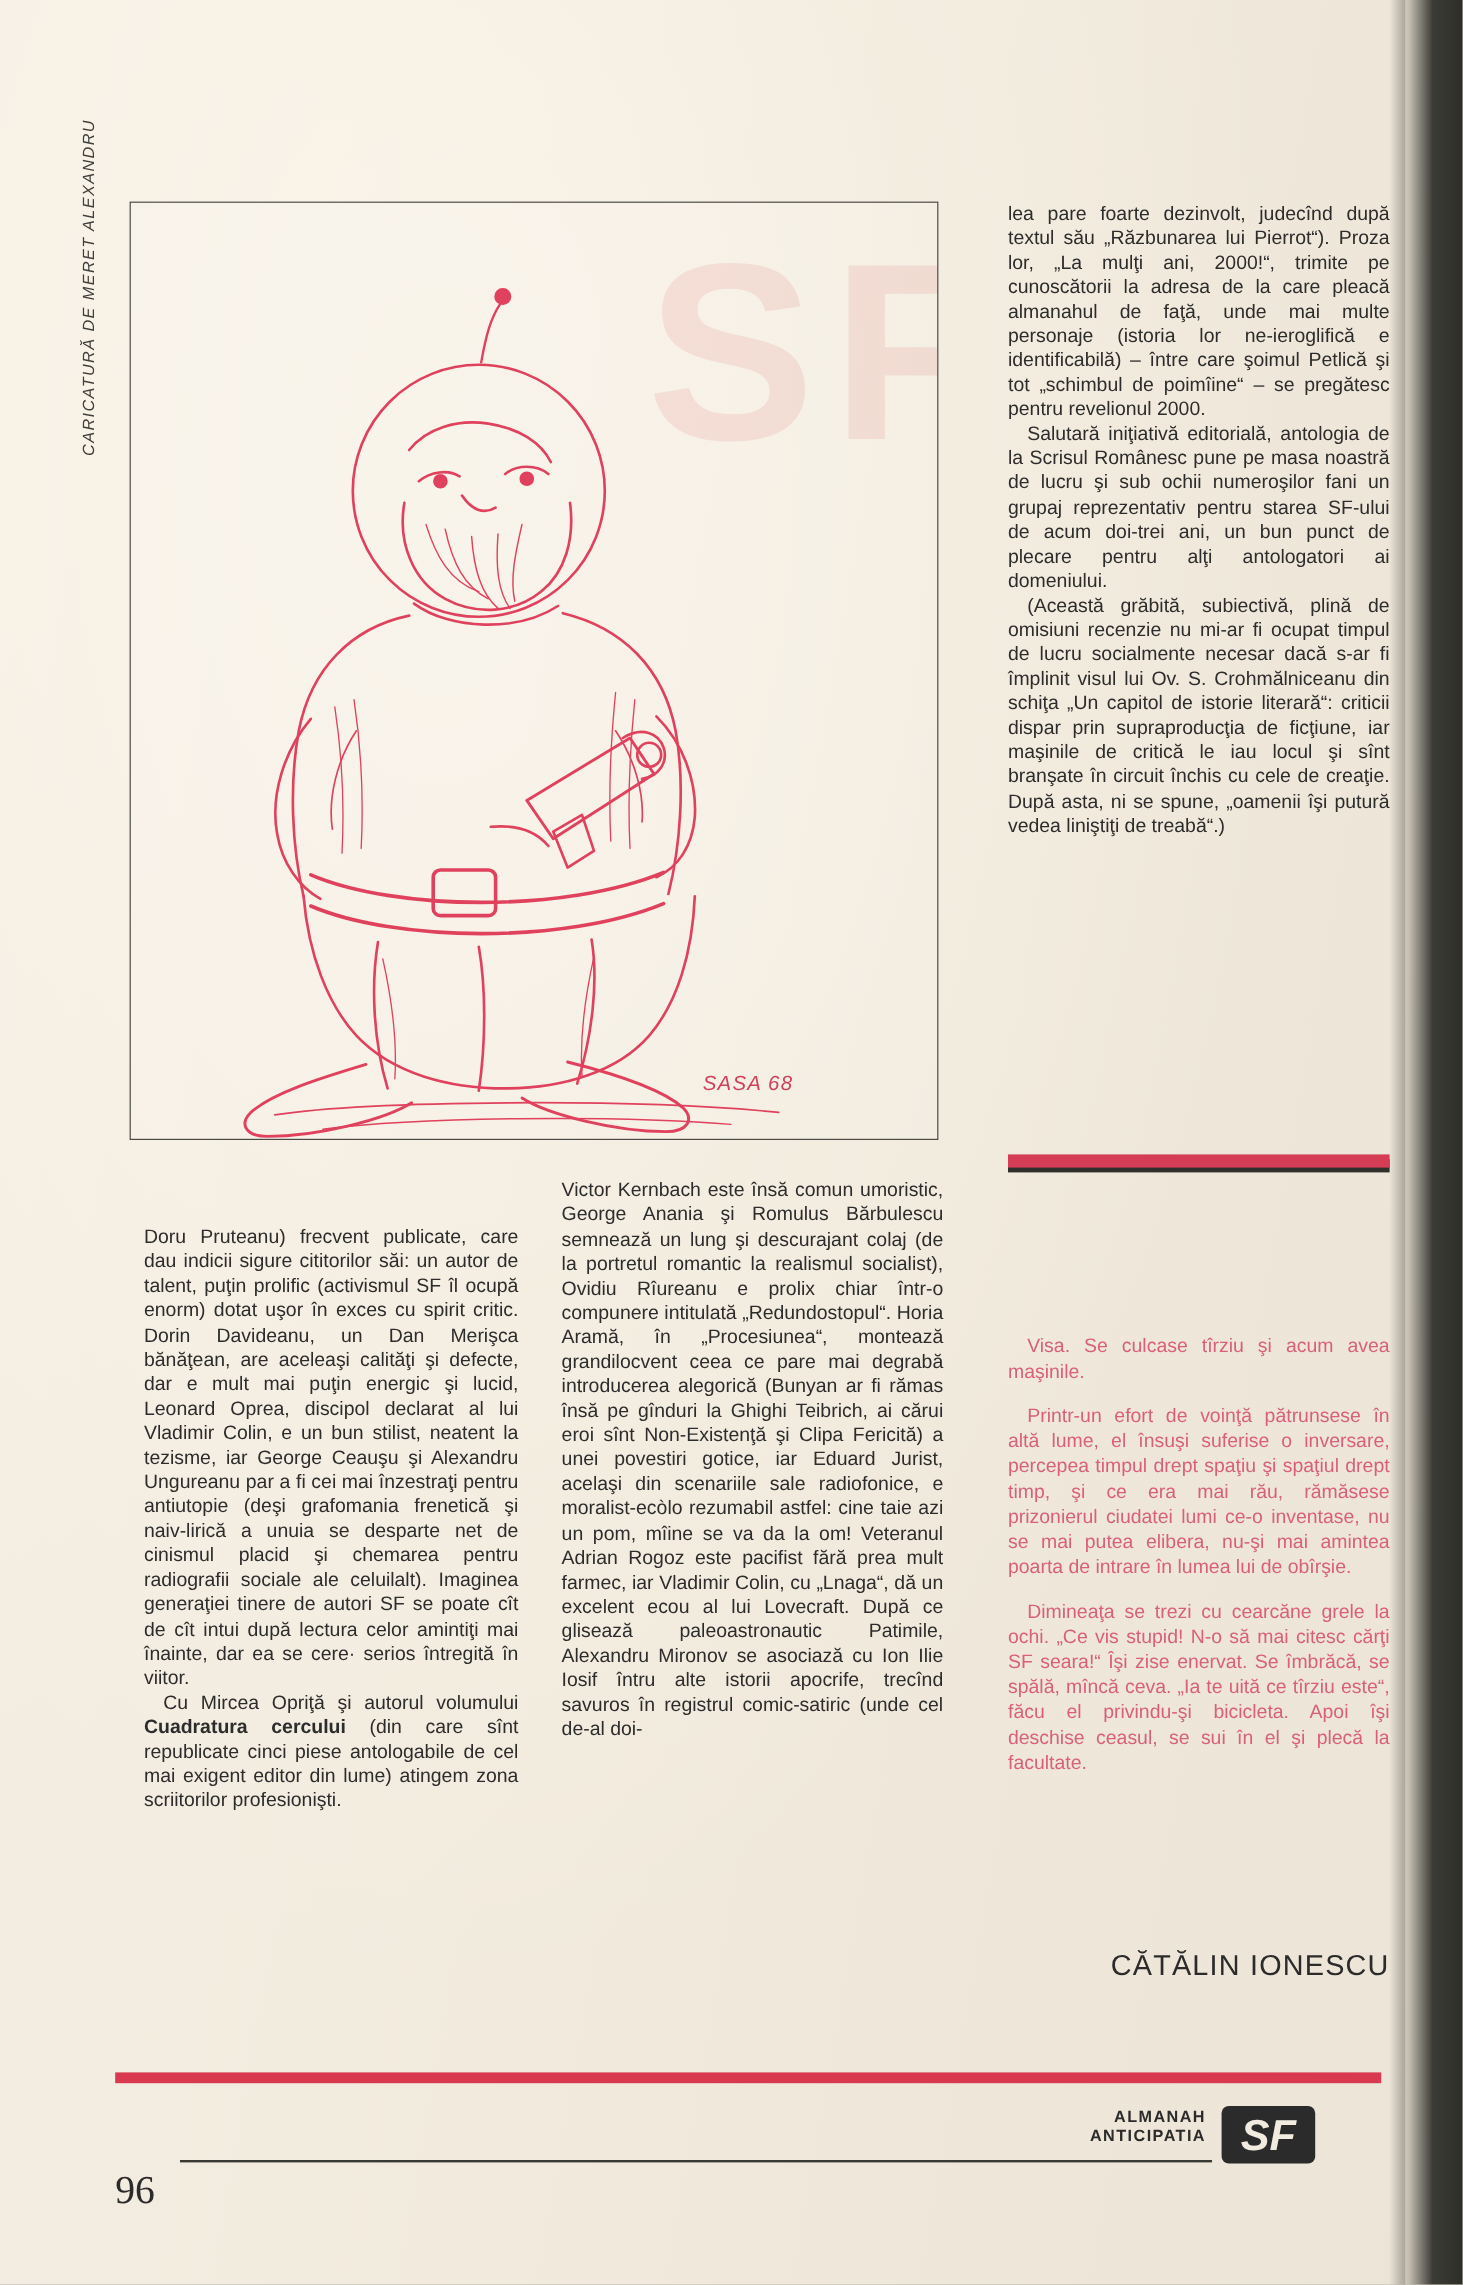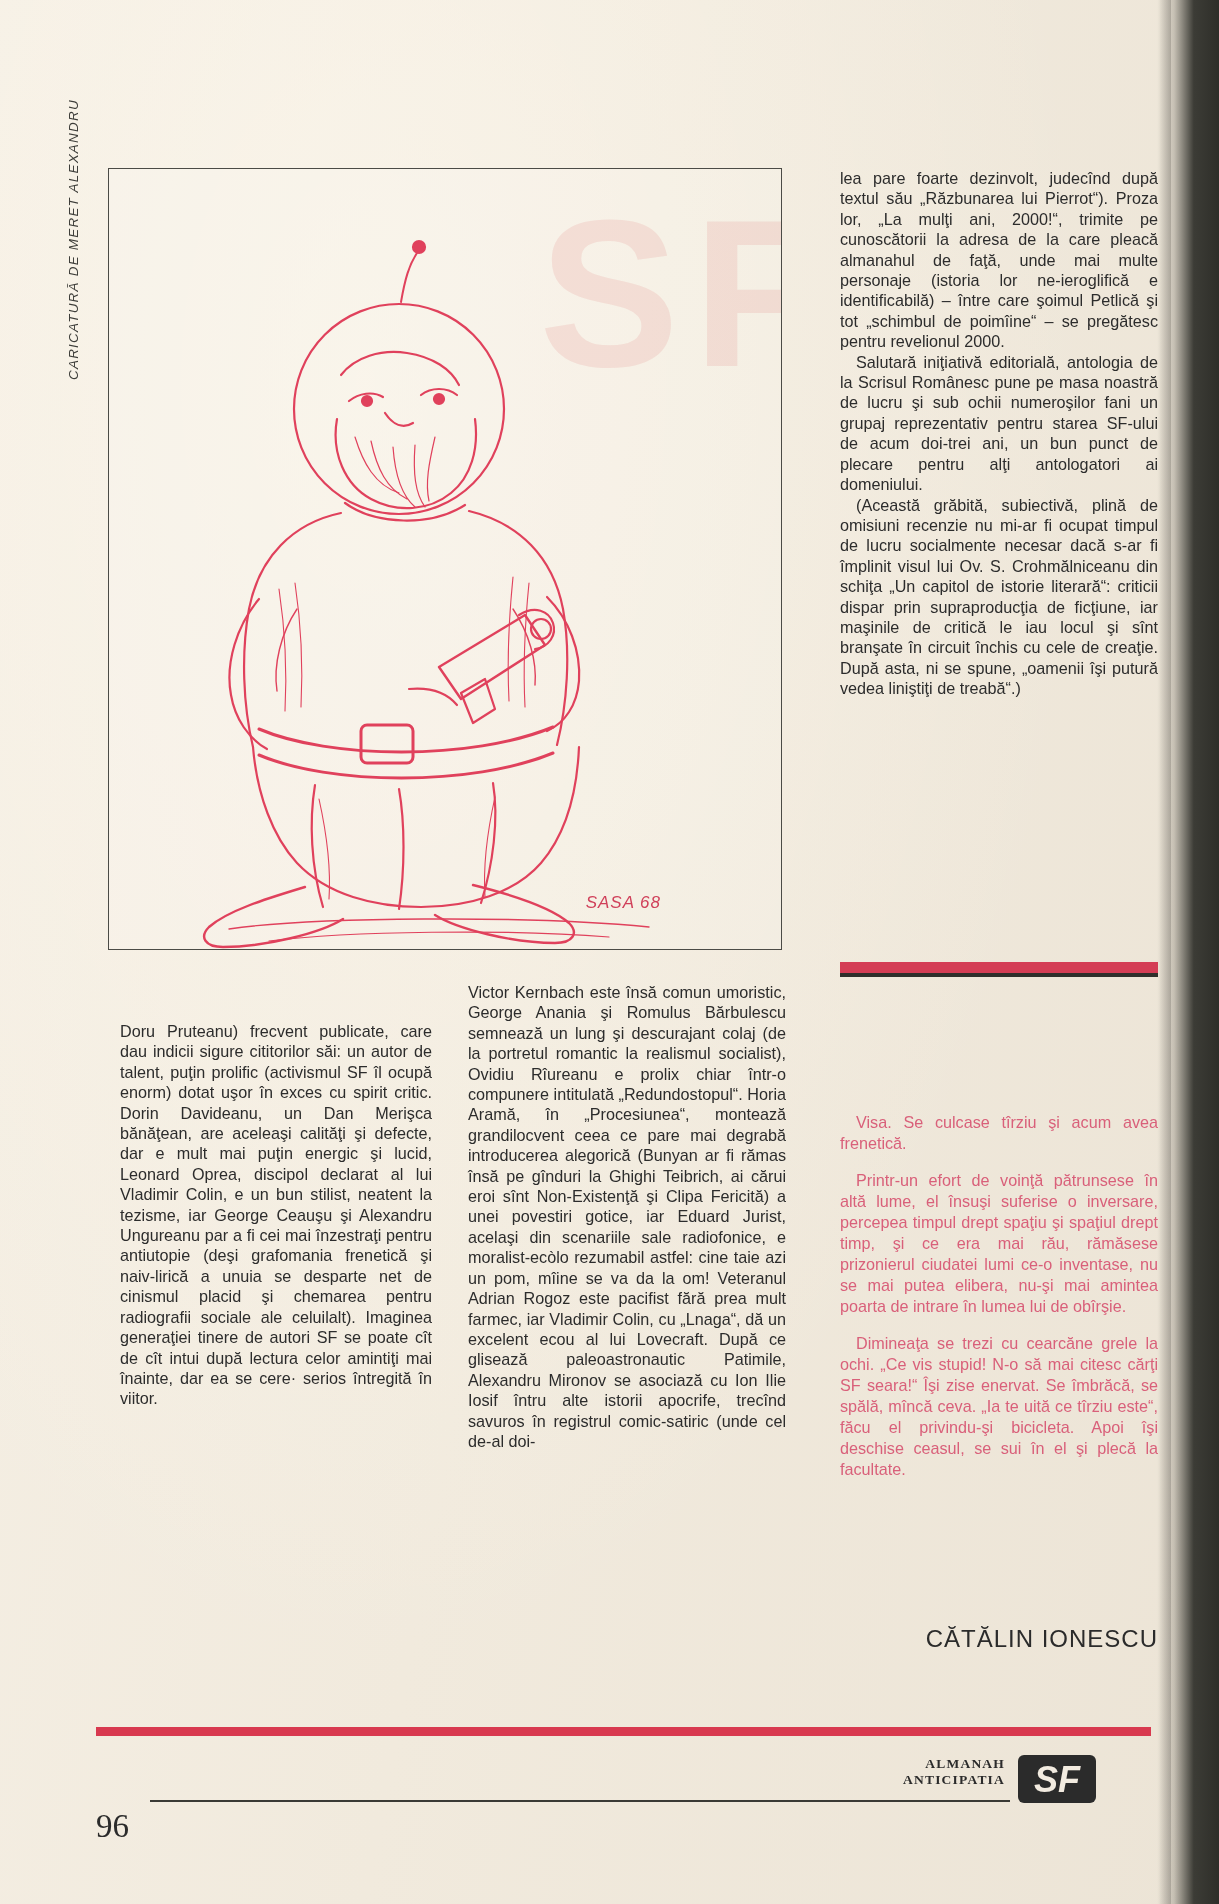--- a/index.html
+++ b/index.html
@@ -188,21 +188,20 @@
   .footer-brand {
     position: absolute;
     right: 155px;
     top: 1756px;
     text-align: right;
     font-size: 13.5px;
     font-weight: bold;
     letter-spacing: 1.2px;
     line-height: 16px;
     color: #2b2b2b;
-    font-family: Liberation Serif, serif;
   }
   .logo {
     position: absolute;
     right: 62px;
     top: 1752px;
     width: 82px;
     height: 54px;
   }
 </style>
 </head>
@@ -275,36 +274,37 @@
           <path d="M404 408 c -4 40 -6 84 -4 124" stroke-width="1.1"></path>
           <path d="M210 630 c 8 36 12 70 10 100" stroke-width="1.1"></path>
           <path d="M386 628 c -8 36 -12 70 -10 100" stroke-width="1.1"></path>
         </g>
       </svg>
       <div class="sig">SASA 68</div>
     </div>
 
     <div class="col" id="col1">
       <p class="first">Doru Pruteanu) frecvent publicate, care dau indicii sigure cititorilor săi: un autor de talent, puţin prolific (activismul SF îl ocupă enorm) dotat uşor în exces cu spirit critic. Dorin Davideanu, un Dan Merişca bănăţean, are aceleaşi calităţi şi defecte, dar e mult mai puţin energic şi lucid, Leonard Oprea, discipol declarat al lui Vladimir Colin, e un bun stilist, neatent la tezisme, iar George Ceauşu şi Alexandru Ungureanu par a fi cei mai înzestraţi pentru antiutopie (deşi grafomania frenetică şi naiv-lirică a unuia se desparte net de cinismul placid şi chemarea pentru radiografii sociale ale celuilalt). Imaginea generaţiei tinere de autori SF se poate cît de cît intui după lectura celor amintiţi mai înainte, dar ea se cere· serios întregită în viitor.</p>
+      <p>Cu Mircea Opriţă şi autorul volumului <span class="bold-title">Cuadratura cercului</span> (din care sînt republicate cinci piese antologabile de cel mai exigent editor din lume) atingem zona scriitorilor profesionişti.</p>
     </div>
 
     <div class="col" id="col2">
       <p class="first">Victor Kernbach este însă comun umoristic, George Anania şi Romulus Bărbulescu semnează un lung şi descurajant colaj (de la portretul romantic la realismul socialist), Ovidiu Rîureanu e prolix chiar într-o compunere intitulată „Redundostopul“. Horia Aramă, în „Procesiunea“, montează grandilocvent ceea ce pare mai degrabă introducerea alegorică (Bunyan ar fi rămas însă pe gînduri la Ghighi Teibrich, ai cărui eroi sînt Non-Existenţă şi Clipa Fericită) a unei povestiri gotice, iar Eduard Jurist, acelaşi din scenariile sale radiofonice, e moralist-ecòlo rezumabil astfel: cine taie azi un pom, mîine se va da la om! Veteranul Adrian Rogoz este pacifist fără prea mult farmec, iar Vladimir Colin, cu „Lnaga“, dă un excelent ecou al lui Lovecraft. După ce glisează paleoastronautic Patimile, Alexandru Mironov se asociază cu Ion Ilie Iosif întru alte istorii apocrife, trecînd savuros în registrul comic-satiric (unde cel de-al doi-</p>
     </div>
 
     <div class="col" id="col3">
       <p class="first">lea pare foarte dezinvolt, judecînd după textul său „Răzbunarea lui Pierrot“). Proza lor, „La mulţi ani, 2000!“, trimite pe cunoscătorii la adresa de la care pleacă almanahul de faţă, unde mai multe personaje (istoria lor ne-ieroglifică e identificabilă) – între care şoimul Petlică şi tot „schimbul de poimîine“ – se pregătesc pentru revelionul 2000.</p>
       <p>Salutară iniţiativă editorială, antologia de la Scrisul Românesc pune pe masa noastră de lucru şi sub ochii numeroşilor fani un grupaj reprezentativ pentru starea SF-ului de acum doi-trei ani, un bun punct de plecare pentru alţi antologatori ai domeniului.</p>
       <p>(Această grăbită, subiectivă, plină de omisiuni recenzie nu mi-ar fi ocupat timpul de lucru socialmente necesar dacă s-ar fi împlinit visul lui Ov. S. Crohmălniceanu din schiţa „Un capitol de istorie literară“: criticii dispar prin supraproducţia de ficţiune, iar maşinile de critică le iau locul şi sînt branşate în circuit închis cu cele de creaţie. După asta, ni se spune, „oamenii îşi putură vedea liniştiţi de treabă“.)</p>
     </div>
 
     <div class="rule-thick"></div>
 
     <div class="poem">
-      <p>Visa. Se culcase tîrziu şi acum avea frenetică.</p>
+      <p>Visa. Se culcase tîrziu şi acum avea maşinile.</p>
       <p>Printr-un efort de voinţă pătrunsese în altă lume, el însuşi suferise o inversare, percepea timpul drept spaţiu şi spaţiul drept timp, şi ce era mai rău, rămăsese prizonierul ciudatei lumi ce-o inventase, nu se mai putea elibera, nu-şi mai amintea poarta de intrare în lumea lui de obîrşie.</p>
       <p>Dimineaţa se trezi cu cearcăne grele la ochi. „Ce vis stupid! N-o să mai citesc cărţi SF seara!“ Îşi zise enervat. Se îmbrăcă, se spălă, mîncă ceva. „Ia te uită ce tîrziu este“, făcu el privindu-şi bicicleta. Apoi îşi deschise ceasul, se sui în el şi plecă la facultate.</p>
     </div>
 
     <div class="byline">CĂTĂLIN IONESCU</div>
 
     <div class="footer-rule"></div>
     <div class="folio">96</div>
     <div class="footer-line"></div>
     <div class="footer-brand">

